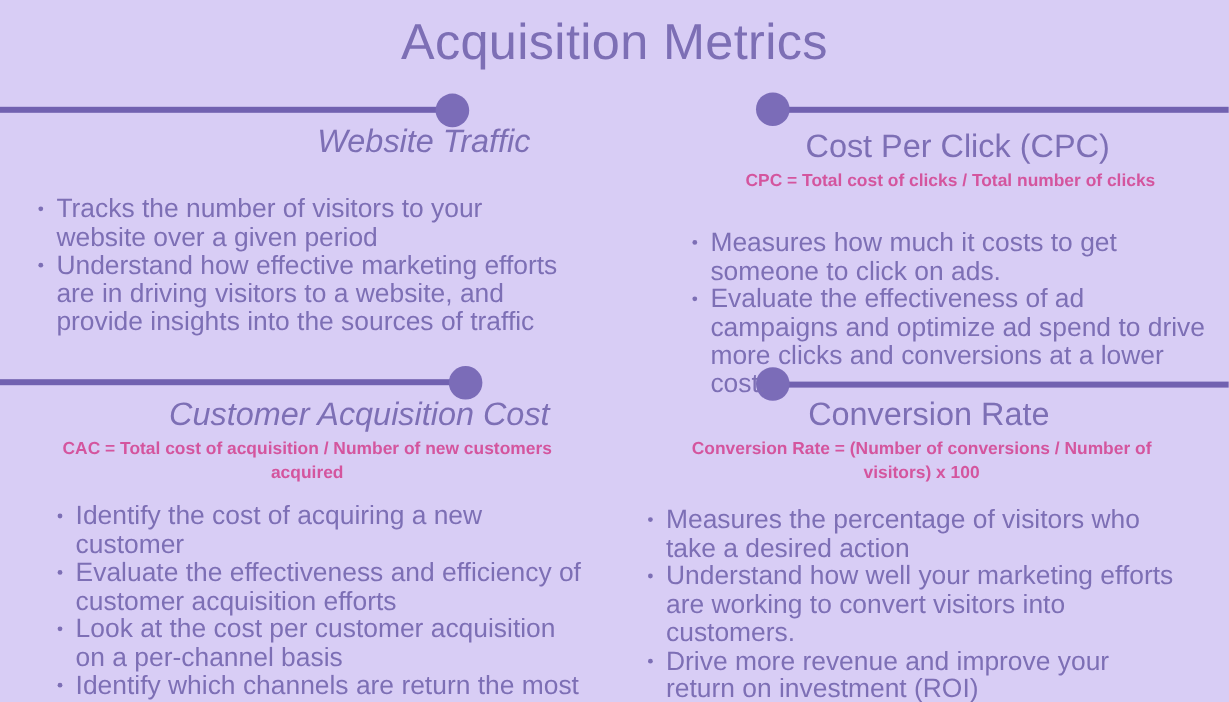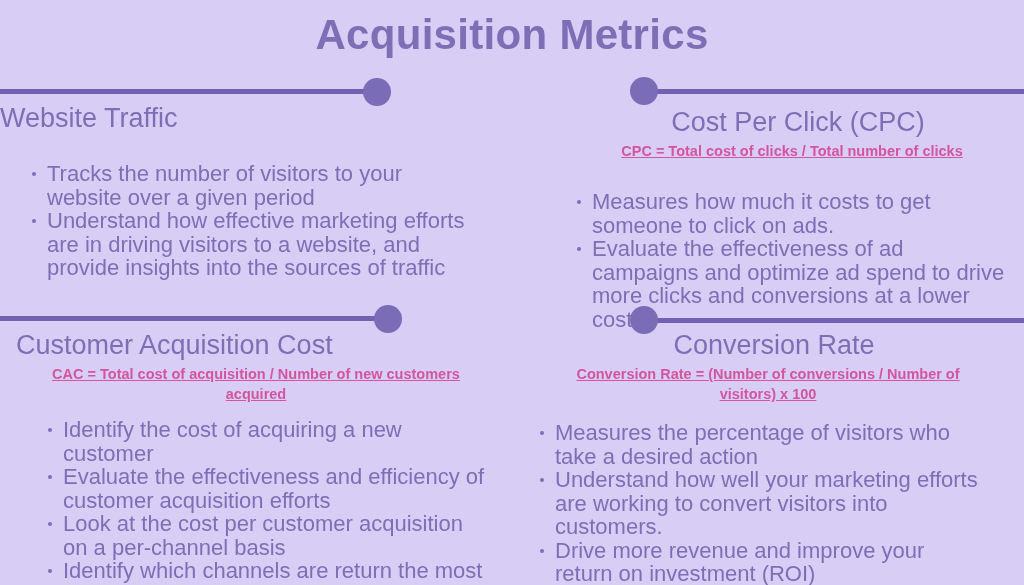--- a/index.html
+++ b/index.html
@@ -16,21 +16,21 @@
   }
 
   
   .page-title {
     position: absolute;
     top: 8px;
     left: 0;
     width: 1024px;
     text-align: center;
     font-size: 42px;
-    font-weight: 700;
+    font-weight: 400;
     color: #7d6fb5;
     letter-spacing: 0.3px;
     line-height: 54px;
   }
 
   
   .rail {
     position: absolute;
     height: 5px;
     background: #7161b0;
@@ -70,32 +70,31 @@
   .quad-br { left: 488px; top: 327px; width: 512px; }
 
   .section-title {
     font-size: 27px;
     font-weight: 400;
     color: #7d6fb5;
     line-height: 36px;
     margin: 0;
   }
   .quad-tl .section-title,
-  .quad-bl .section-title { text-align: left; padding-right: 70px; }
+  .quad-bl .section-title { text-align: right; padding-right: 70px; font-style: italic; }
   .quad-tr .section-title,
   .quad-br .section-title { text-align: center; padding-left: 60px; }
 
   .formula {
     font-size: 14.5px;
     font-weight: bold;
     color: #d4559e;
     line-height: 20px;
     margin: 1px 0 0 0;
     text-align: center;
-    text-decoration: underline;
   }
   .quad-tl .formula,
   .quad-bl .formula { padding: 0 60px 0 28px; }
   .quad-tr .formula,
   .quad-br .formula { padding: 0 12px 0 60px; }
 
   .bullets {
     list-style: none;
     margin: 0;
     padding: 0;

